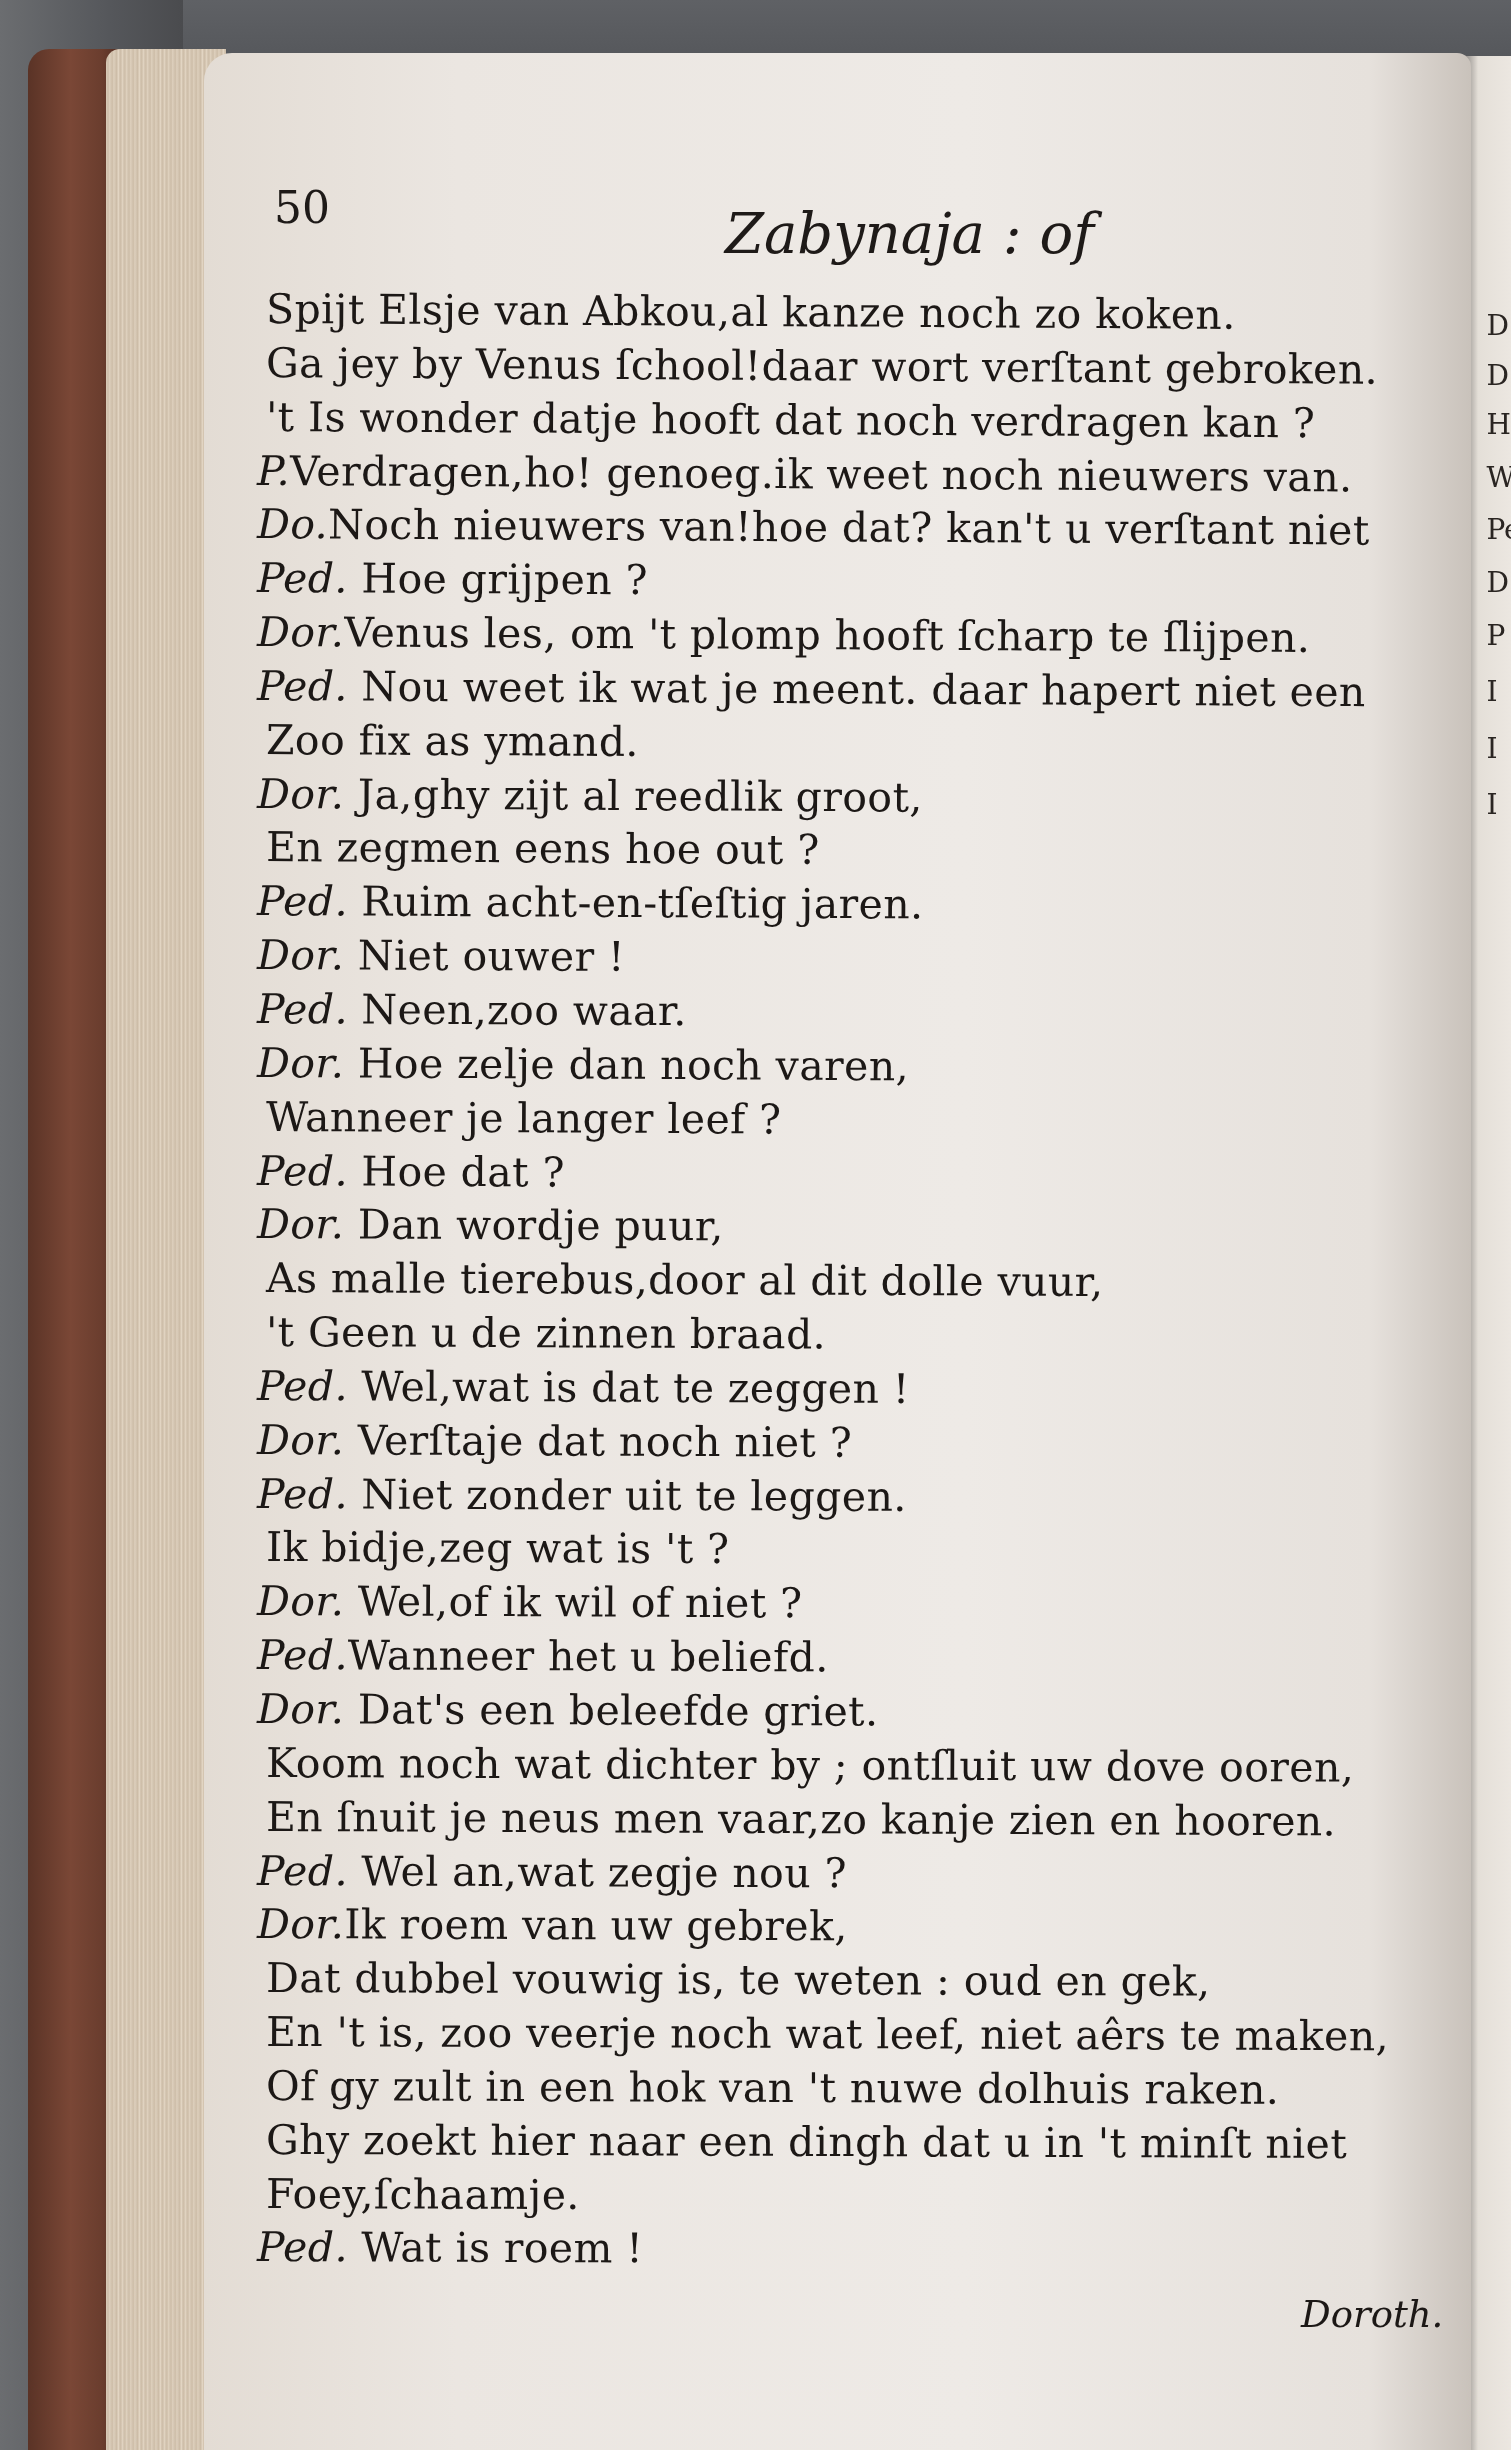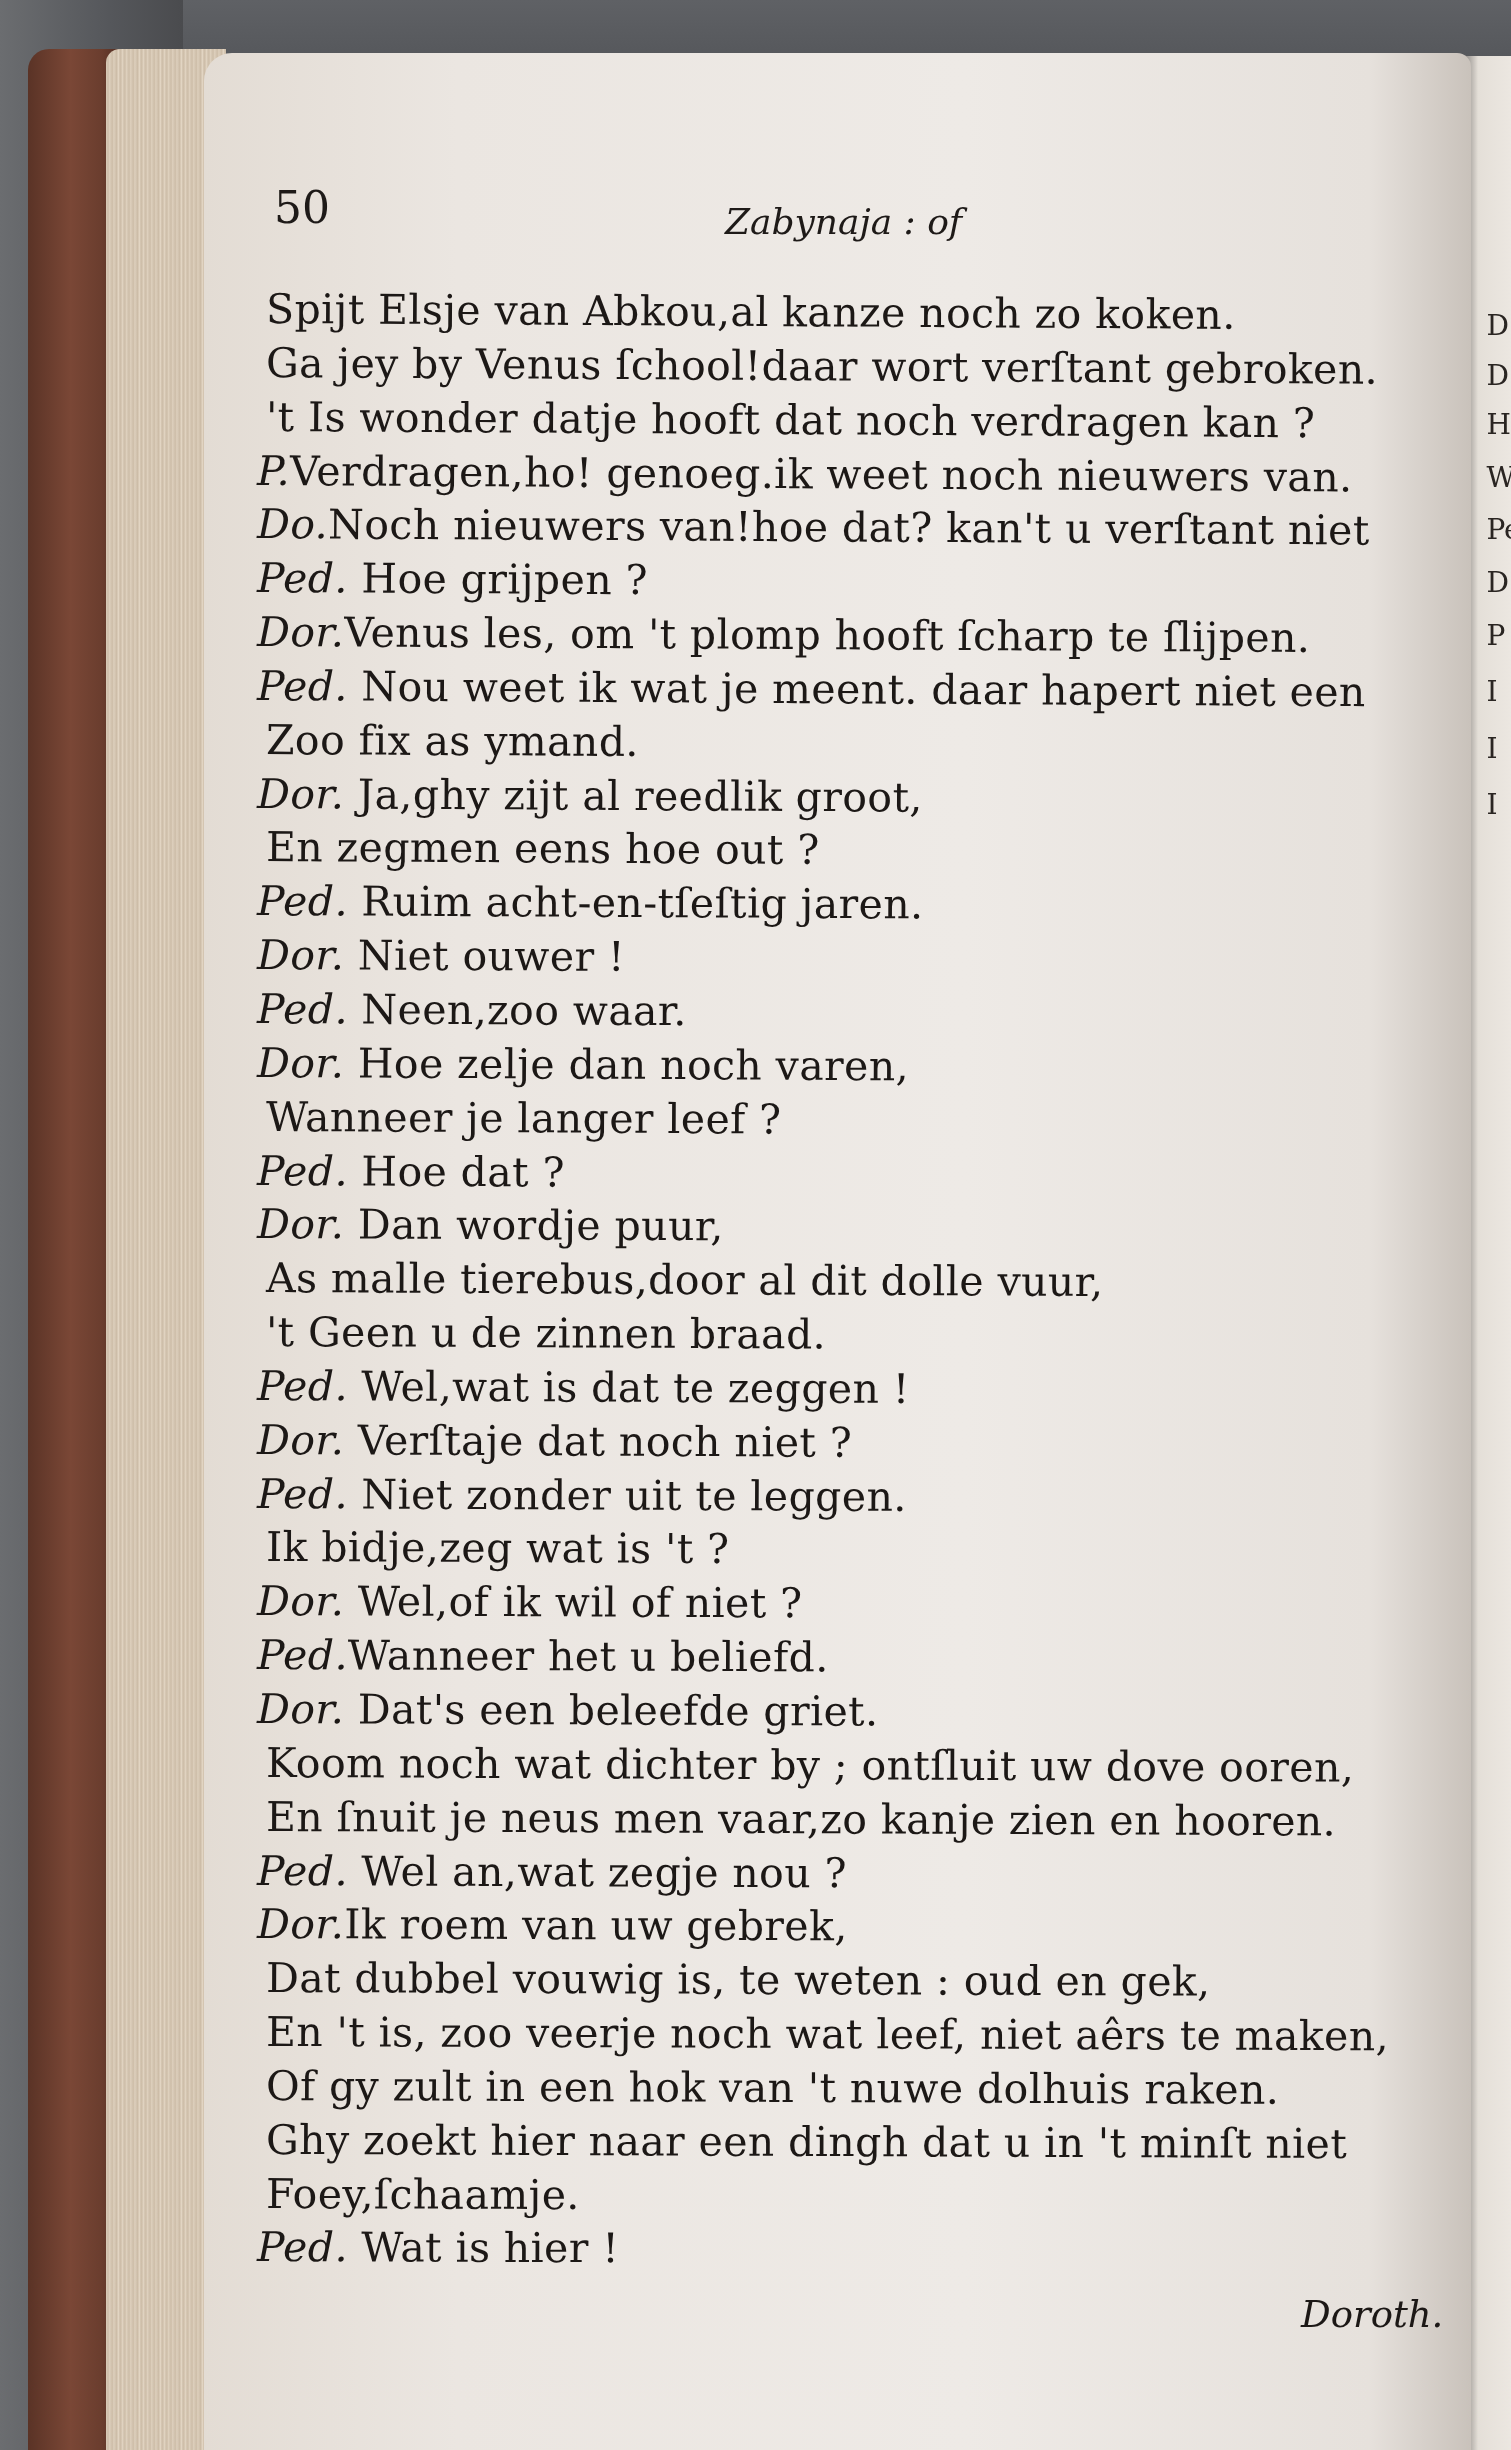--- a/index.html
+++ b/index.html
@@ -36,21 +36,21 @@
     position:absolute; left:1464px; top:56px; width:47px; height:2394px;
     background: linear-gradient(90deg, #8a8682 0%, #e4dfd8 30%, #ece7e1 100%);
   }
   .right-page .frag {
     position:absolute; left:22.5px; font-size:28px; color:#2a2522;
   }
   .folio {
     position:absolute; left:274px; top:182px; font-size:44px; color:#1e1a18;
   }
   .running-head {
-    position:absolute; left:725px; top:201px; font-size:36px; color:#1e1a18;
+    position:absolute; left:725px; top:201px; font-size:56px; color:#1e1a18;
     font-style:italic;
   }
   .text {
     position:absolute; left:0; top:0;
   }
   .line {
     position:absolute; white-space:nowrap; color:#1c1816;
     font-size:41px; letter-spacing:0.4px;
   }
   .spk { font-style:italic; }
@@ -113,17 +113,17 @@
     <div class="line" style="top: 1685px; left: 257px; transform: rotate(0.246deg); transform-origin: left center;"><span class="spk">Dor.</span><span> Dat's een beleefde griet.</span></div>
     <div class="line" style="top: 1739px; left: 266px; transform: rotate(0.242deg); transform-origin: left center;"><span class="spk"></span><span>Koom noch wat dichter by ; ontſluit uw dove ooren,</span></div>
     <div class="line" style="top: 1793px; left: 266px; transform: rotate(0.238deg); transform-origin: left center;"><span class="spk"></span><span>En ſnuit je neus men vaar,zo kanje zien en hooren.</span></div>
     <div class="line" style="top: 1847px; left: 257px; transform: rotate(0.234deg); transform-origin: left center;"><span class="spk">Ped.</span><span> Wel an,wat zegje nou ?</span></div>
     <div class="line" style="top: 1900px; left: 257px; transform: rotate(0.23deg); transform-origin: left center;"><span class="spk">Dor.</span><span>Ik roem van uw gebrek,</span></div>
     <div class="line" style="top: 1954px; left: 266px; transform: rotate(0.226deg); transform-origin: left center;"><span class="spk"></span><span>Dat dubbel vouwig is, te weten : oud en gek,</span></div>
     <div class="line" style="top: 2008px; left: 266px; transform: rotate(0.222deg); transform-origin: left center;"><span class="spk"></span><span>En 't is, zoo veerje noch wat leef, niet aêrs te maken,</span></div>
     <div class="line" style="top: 2062px; left: 266px; transform: rotate(0.218deg); transform-origin: left center;"><span class="spk"></span><span>Of gy zult in een hok van 't nuwe dolhuis raken.</span></div>
     <div class="line" style="top: 2116px; left: 266px; transform: rotate(0.214deg); transform-origin: left center;"><span class="spk"></span><span>Ghy  zoekt  hier  naar een dingh dat u in 't minſt niet</span></div>
     <div class="line" style="top: 2170px; left: 266px; transform: rotate(0.21deg); transform-origin: left center;"><span class="spk"></span><span>Foey,ſchaamje.</span></div>
-    <div class="line" style="top: 2223px; left: 257px; transform: rotate(0.206deg); transform-origin: left center;"><span class="spk">Ped.</span><span> Wat is hier !</span></div>
+    <div class="line" style="top: 2223px; left: 257px; transform: rotate(0.206deg); transform-origin: left center;"><span class="spk">Ped.</span><span> Wat is roem !</span></div>
   </div>
 
 <div class="catchword">Doroth.</div>
 
 
 </body></html>

